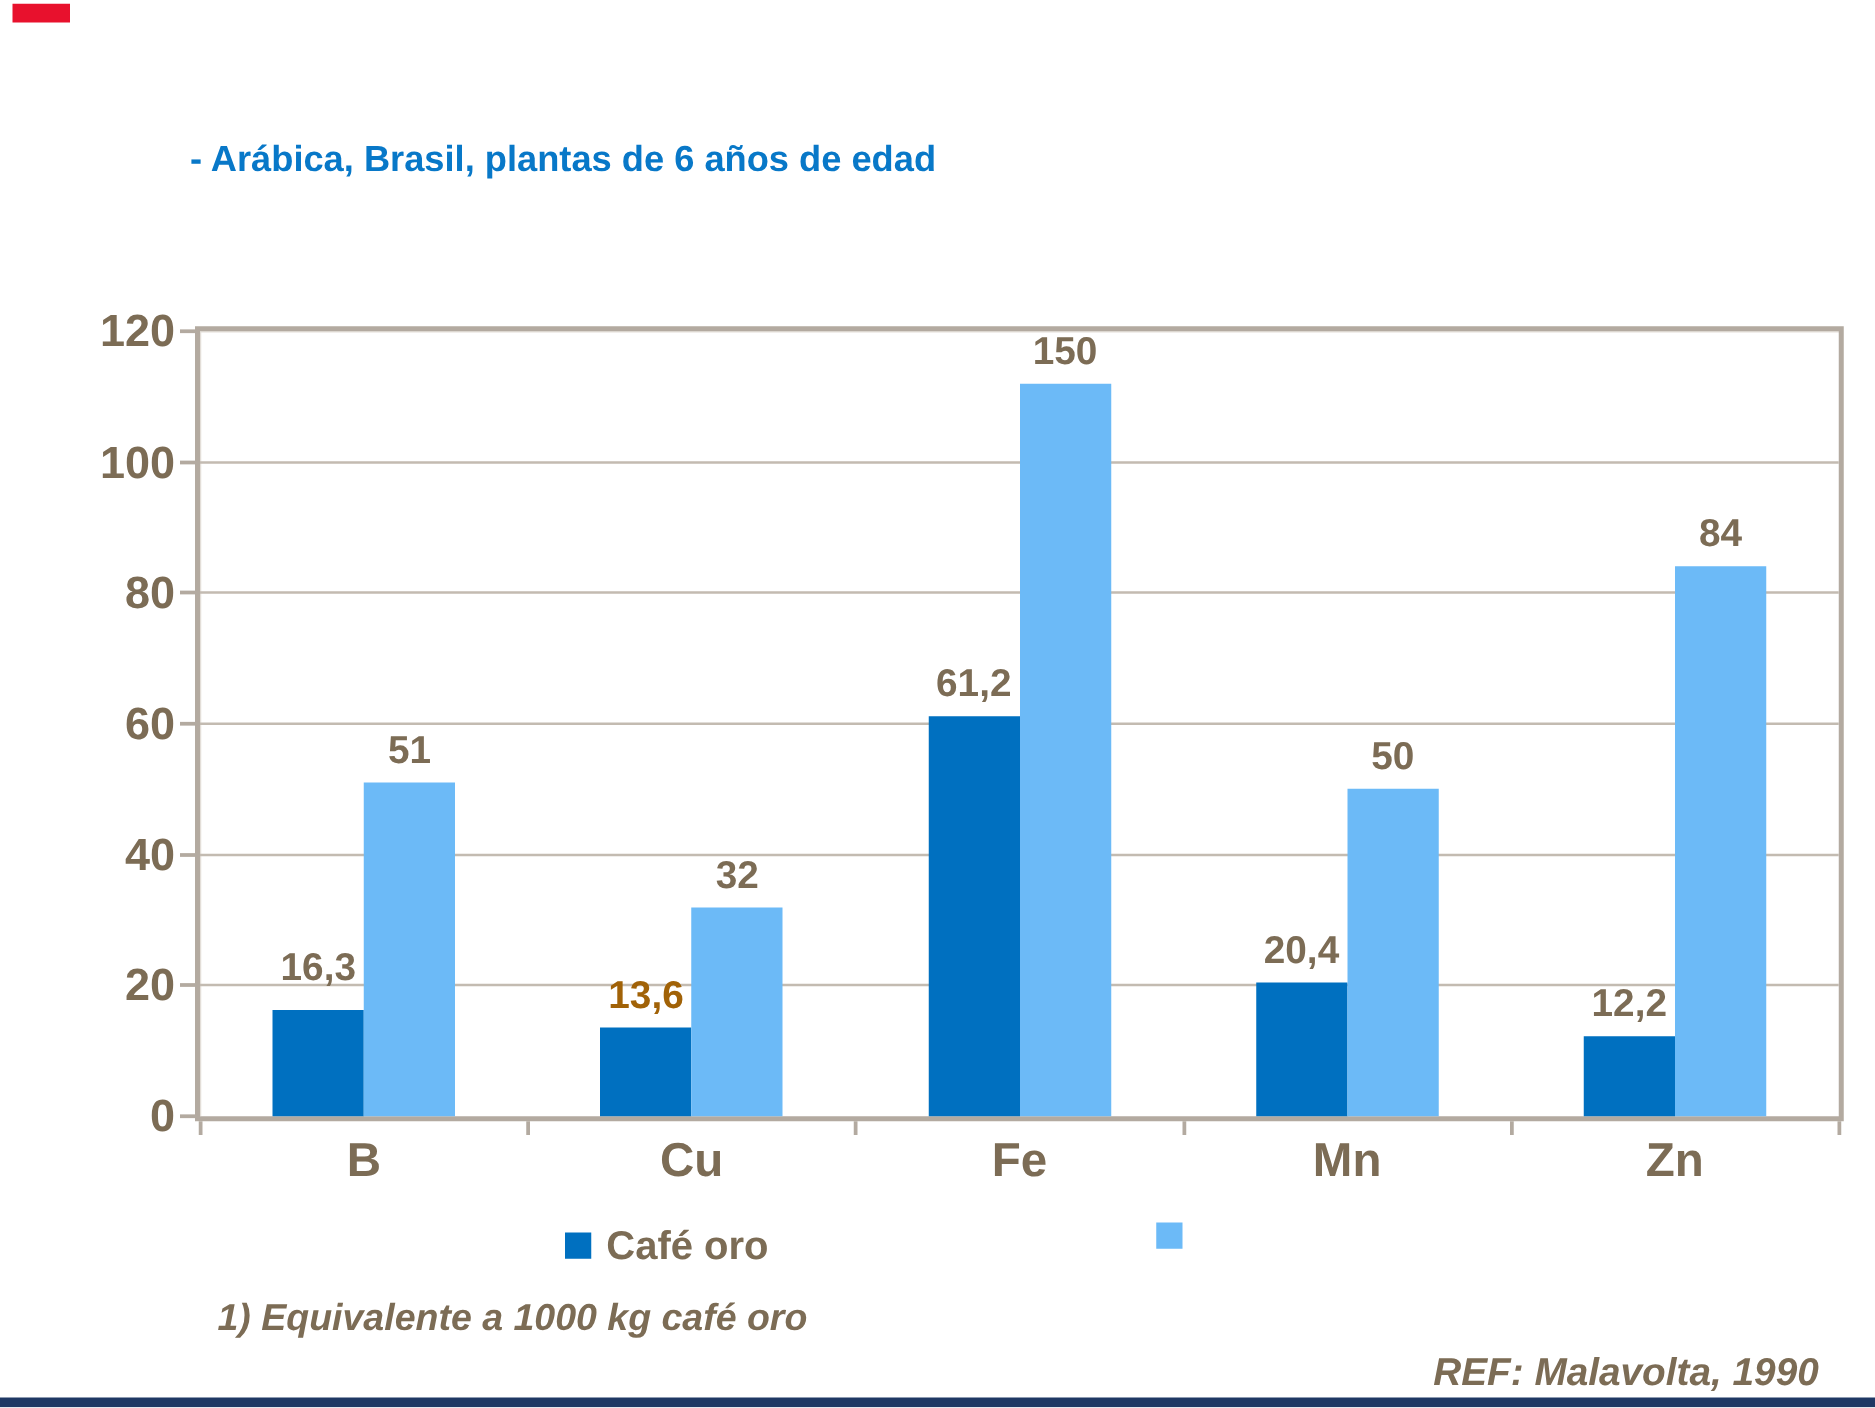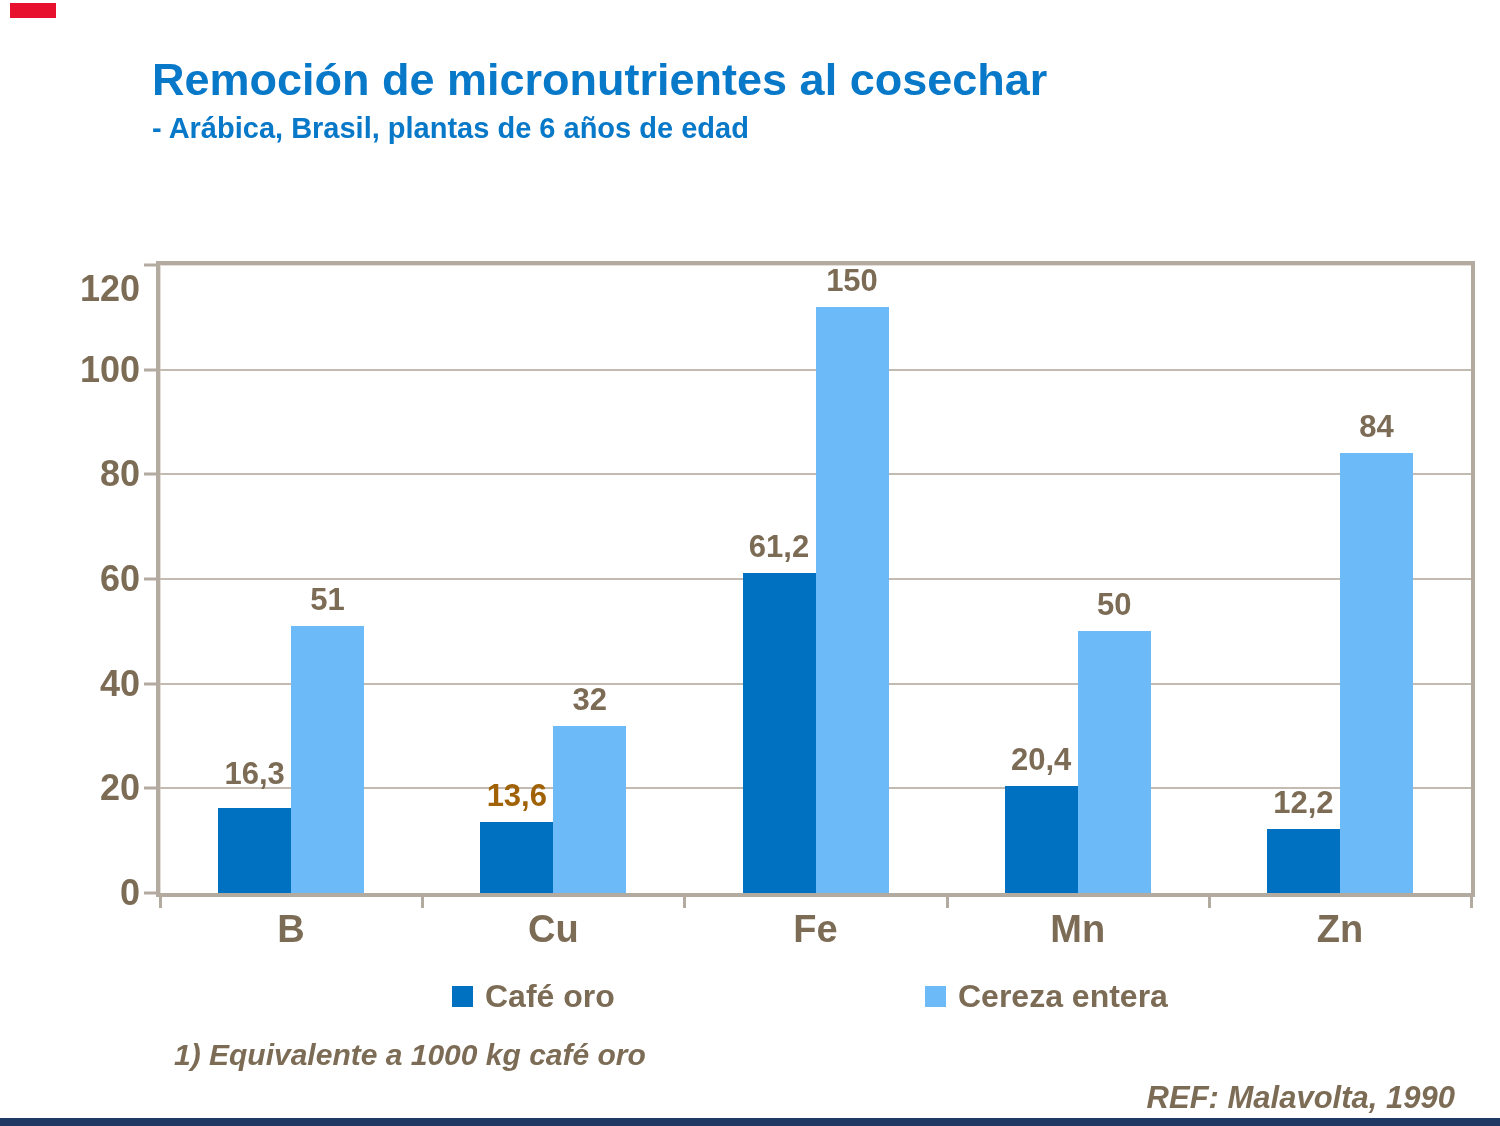--- a/index.html
+++ b/index.html
@@ -30,21 +30,20 @@
   .footnote{position:absolute;left:174px;top:1038px;font-size:30px;font-style:italic;}
   .reference{position:absolute;right:45px;top:1080px;font-size:31px;font-style:italic;}
 </style>
 </head>
 <body>
 
 <div class="slide" style="color: rgb(124, 108, 85);">
 
   <div class="accent-bar" style="background: rgb(232, 17, 45);"></div>
 
-  <div class="title" style="color: rgb(8, 120, 200);">Remoción de micronutrientes al cosechar</div>
   <div class="subtitle" style="color: rgb(8, 120, 200);">- Arábica, Brasil, plantas de 6 años de edad</div>
 
 
   <div class="plot-frame">
     <div class="plot-inner">
         <div class="gridline" style="top: 522.333px;"></div>
         <div class="gridline" style="top: 417.667px;"></div>
         <div class="gridline" style="top: 313px;"></div>
         <div class="gridline" style="top: 208.333px;"></div>
         <div class="gridline" style="top: 103.667px;"></div>
@@ -77,21 +76,21 @@
       <div class="ytick-label" style="top: 788.333px;">20</div>
       <div class="ytick" style="left: 144px; top: 788.333px;"></div>
       <div class="ytick-label" style="top: 683.667px;">40</div>
       <div class="ytick" style="left: 144px; top: 683.667px;"></div>
       <div class="ytick-label" style="top: 579px;">60</div>
       <div class="ytick" style="left: 144px; top: 579px;"></div>
       <div class="ytick-label" style="top: 474.333px;">80</div>
       <div class="ytick" style="left: 144px; top: 474.333px;"></div>
       <div class="ytick-label" style="top: 369.667px;">100</div>
       <div class="ytick" style="left: 144px; top: 369.667px;"></div>
-      <div class="ytick-label" style="top: 265px; margin-top: 24px;">120</div>
+      <div class="ytick-label" style="top: 265px;">120</div>
       <div class="ytick" style="left: 144px; top: 265px;"></div>
     </div>
   <div id="xaxis-layer">
       <div class="xtick" style="left: 159px; top: 897px;"></div>
       <div class="xtick" style="left: 421.2px; top: 897px;"></div>
       <div class="xtick" style="left: 683.4px; top: 897px;"></div>
       <div class="xtick" style="left: 945.6px; top: 897px;"></div>
       <div class="xtick" style="left: 1207.8px; top: 897px;"></div>
       <div class="xtick" style="left: 1470px; top: 897px;"></div>
     </div>
@@ -102,21 +101,20 @@
       <div class="cat-label" style="left: 1077.7px;">Mn</div>
       <div class="cat-label" style="left: 1339.9px;">Zn</div>
     </div>
 
   <div class="legend-item" style="left:452px;">
     <span class="legend-swatch" style="background: rgb(0, 112, 192);"></span>
     <span>Café oro</span>
   </div>
   <div class="legend-item" style="left:925px;">
     <span class="legend-swatch" style="background: rgb(108, 186, 247);"></span>
-    <span>Cereza entera</span>
   </div>
 
   <div class="footnote">1) Equivalente a 1000 kg café oro</div>
   <div class="reference">REF: Malavolta, 1990</div>
 
   <div class="bottom-bar" style="background: rgb(31, 56, 100);"></div>
 
 </div>
 
 </body></html>

